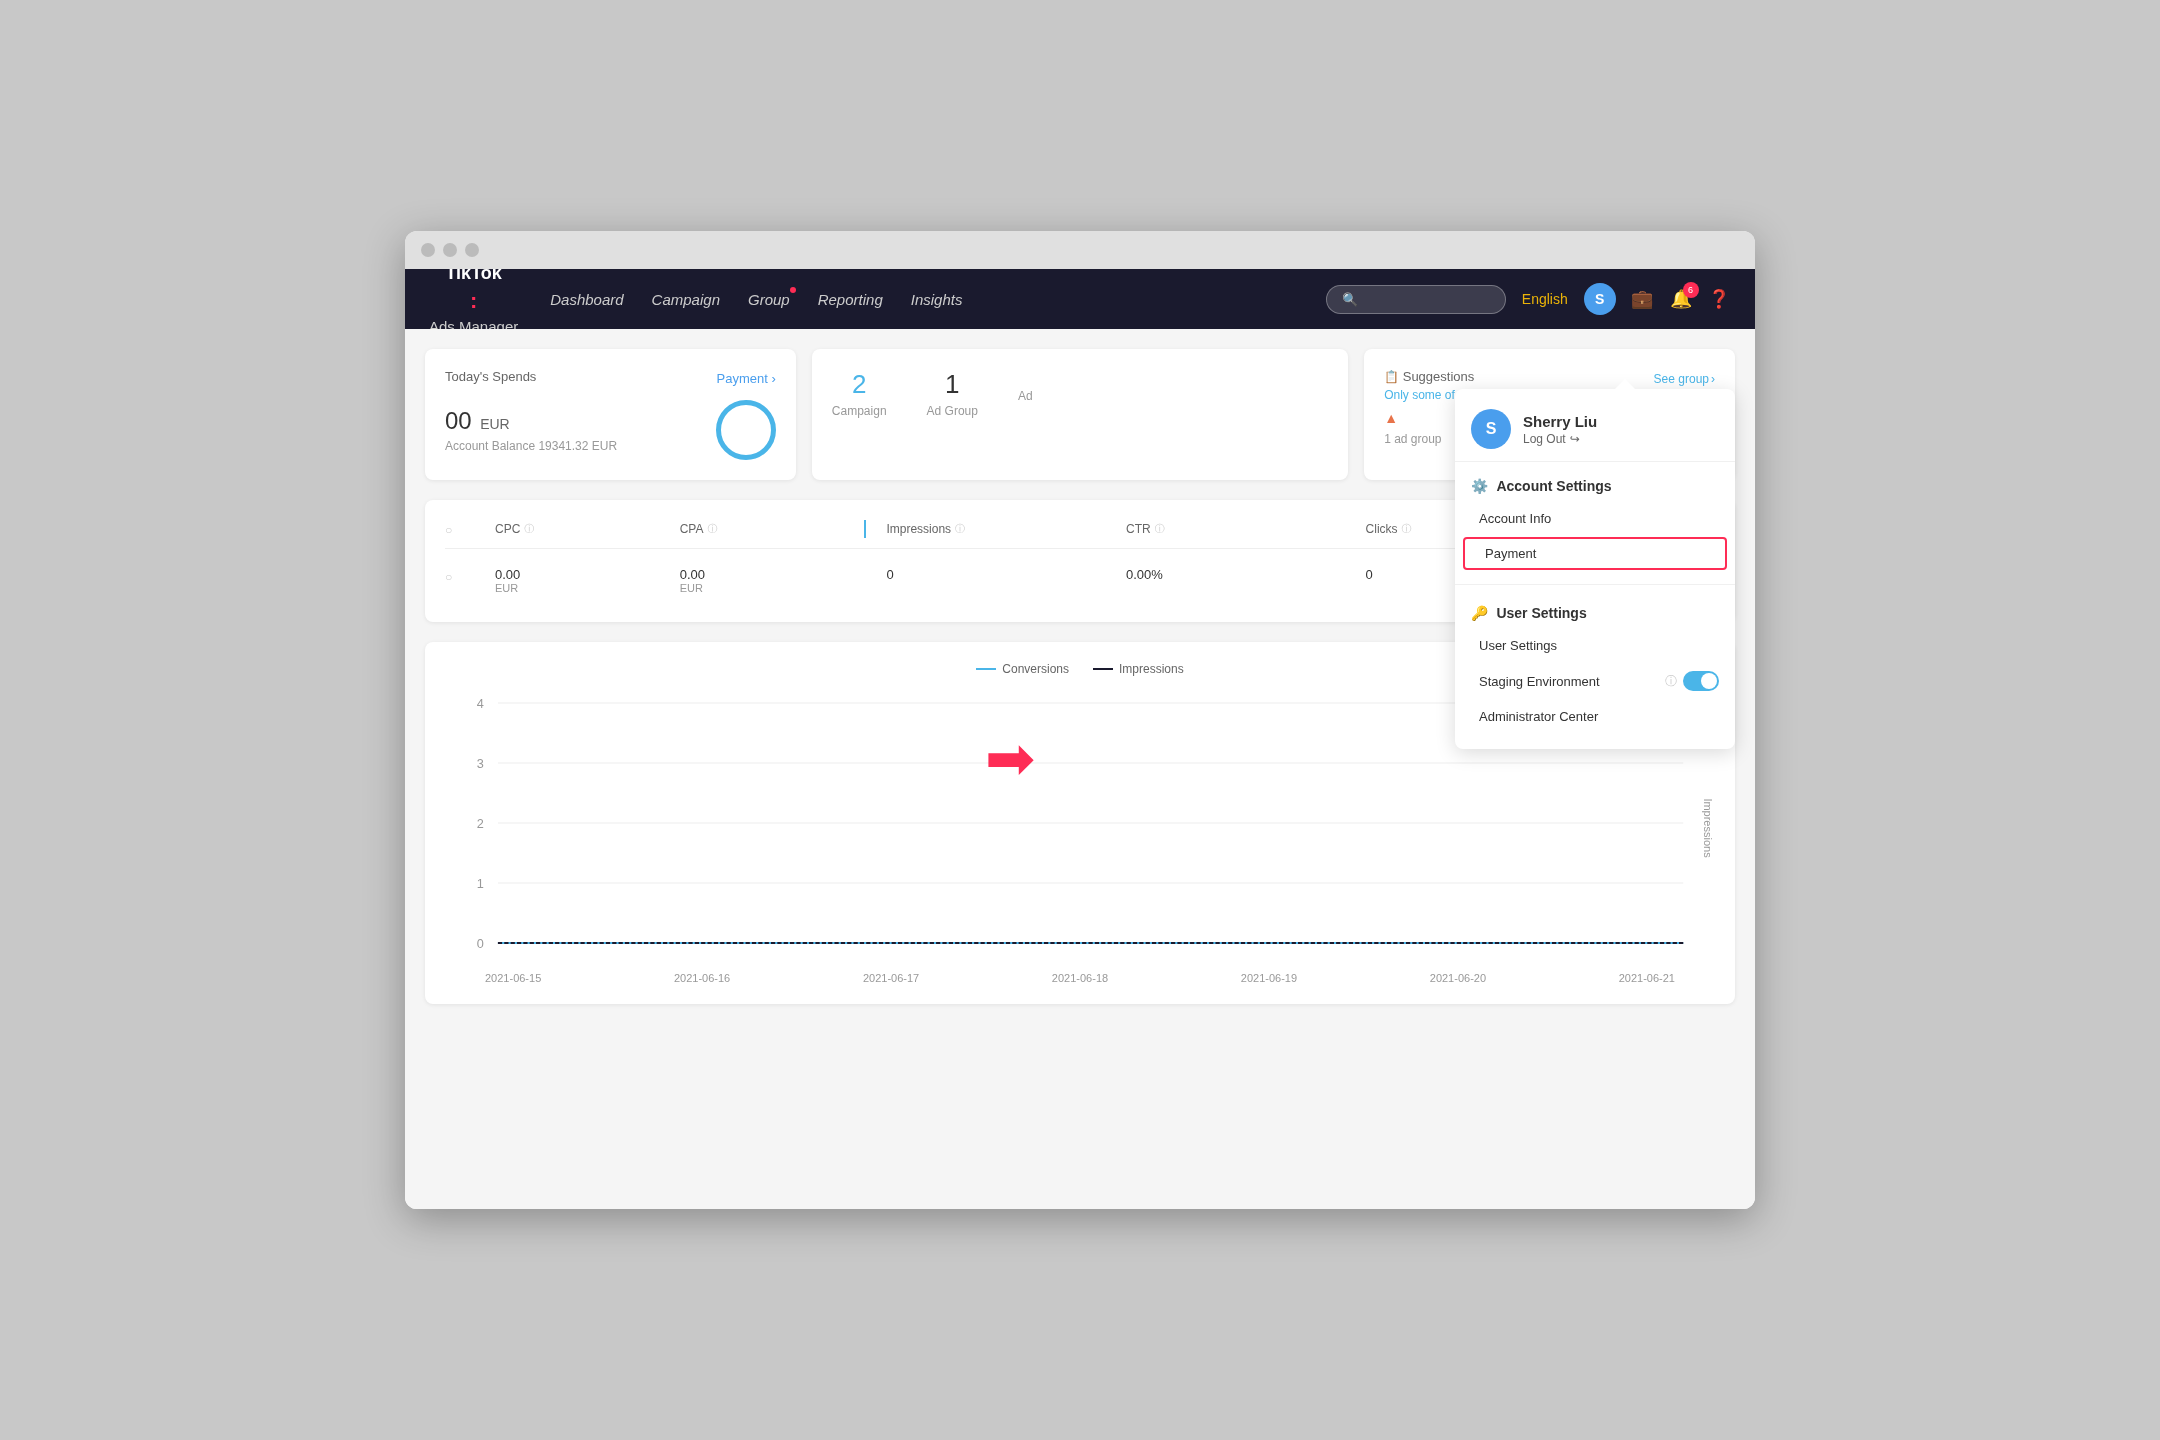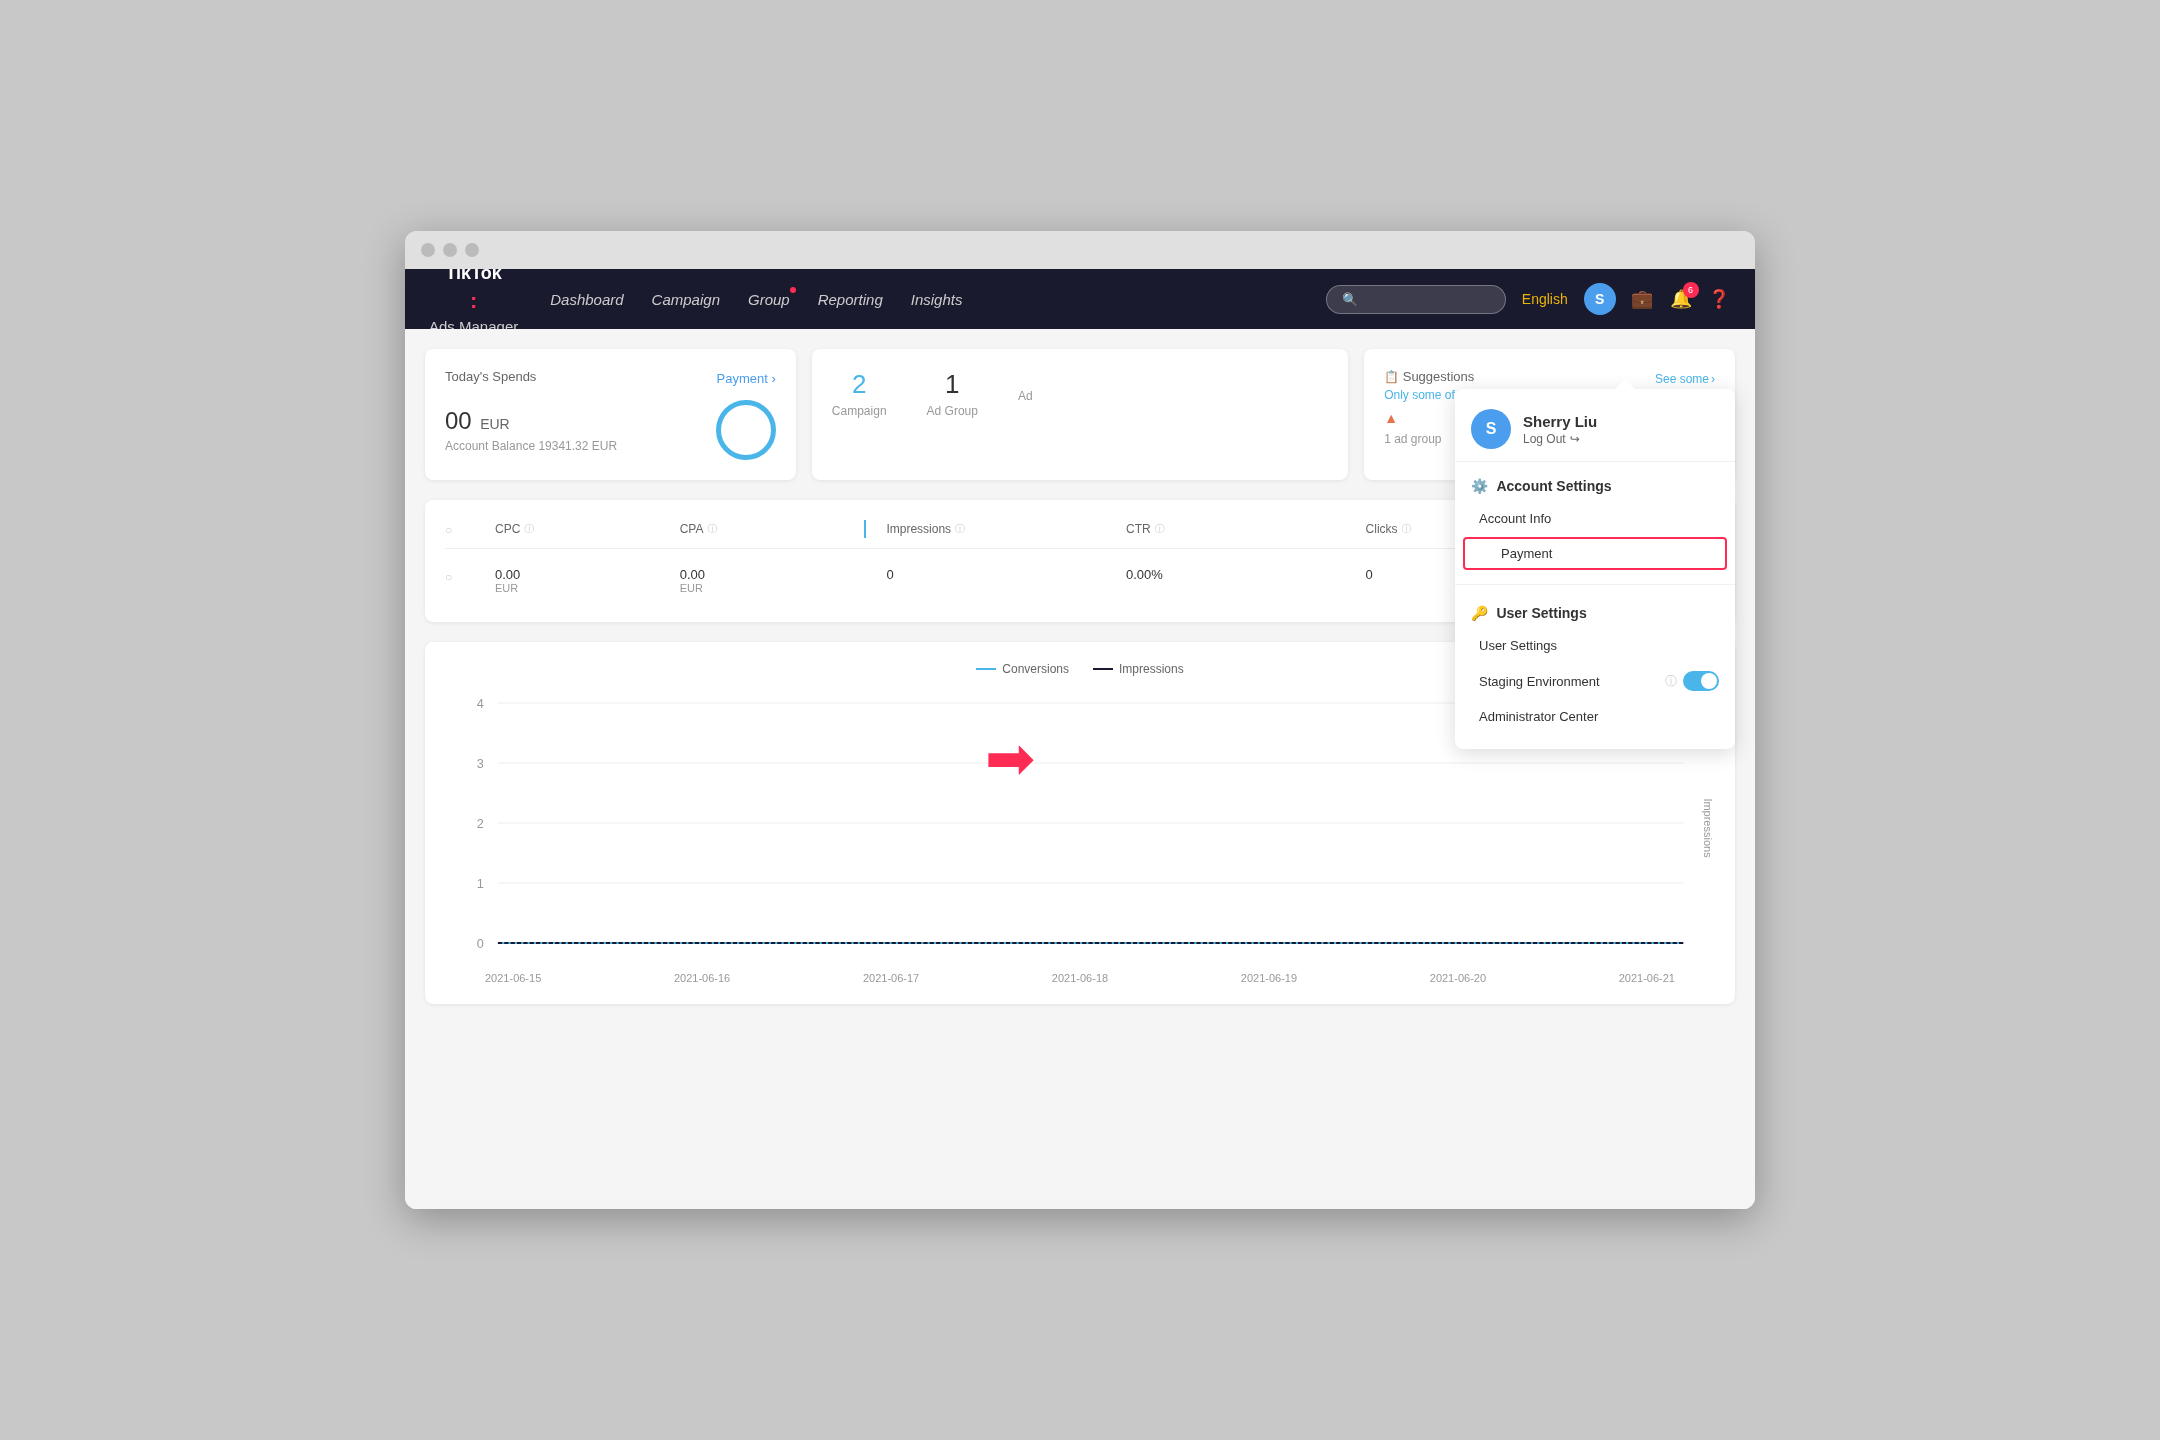--- a/index.html
+++ b/index.html
@@ -429,21 +429,21 @@
       color: #333;
       cursor: pointer;
       display: flex;
       align-items: center;
       justify-content: space-between;
     }
     .dropdown-item.highlighted {
       border: 2px solid #fe2c55;
       border-radius: 4px;
       margin: 2px 8px;
-      padding: 7px 14px 7px 36px;
+      padding: 7px 14px 7px 20px;
       background: white;
     }
     .dropdown-divider {
       border: none;
       border-top: 1px solid #f0f0f0;
       margin: 4px 0;
     }
     .toggle-switch {
       width: 36px; height: 20px;
       background: #4ab5e8;
@@ -574,21 +574,21 @@
           </div>
         </div>
 
         <div class="card card-suggestions">
           <div class="card-header-row">
             <span class="card-title">
               <span style="color:#999; font-size:12px;">📋</span>
               <span>Suggestions</span>
             </span>
             <span class="see-more-link">
-              <span>See some</span> ›
+              <span>See group</span> ›
             </span>
           </div>
           <div class="suggestions-hint">Only some of suggestions</div>
           <div style="display:flex;align-items:center;gap:4px;margin-bottom:6px;">
             <span style="color:#e8734a;font-size:14px;">▲</span>
           </div>
           <div class="suggestions-body">1 ad group</div>
         </div>
       </div>
 

